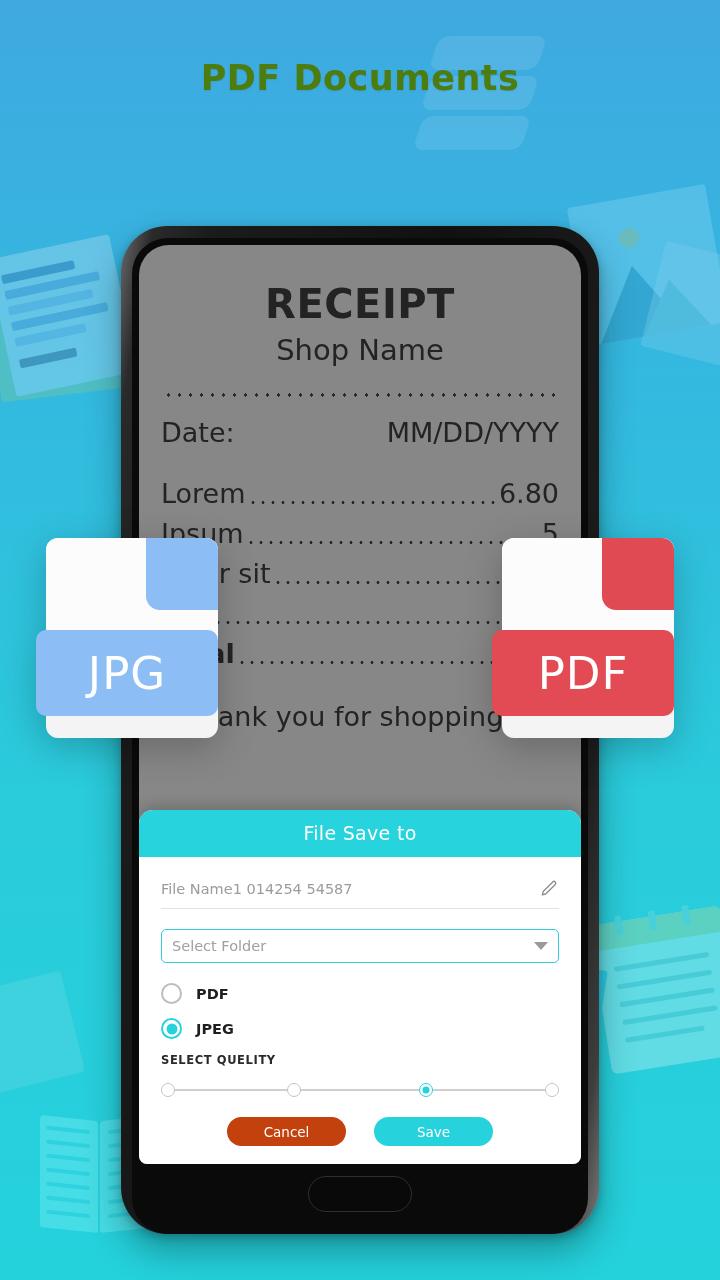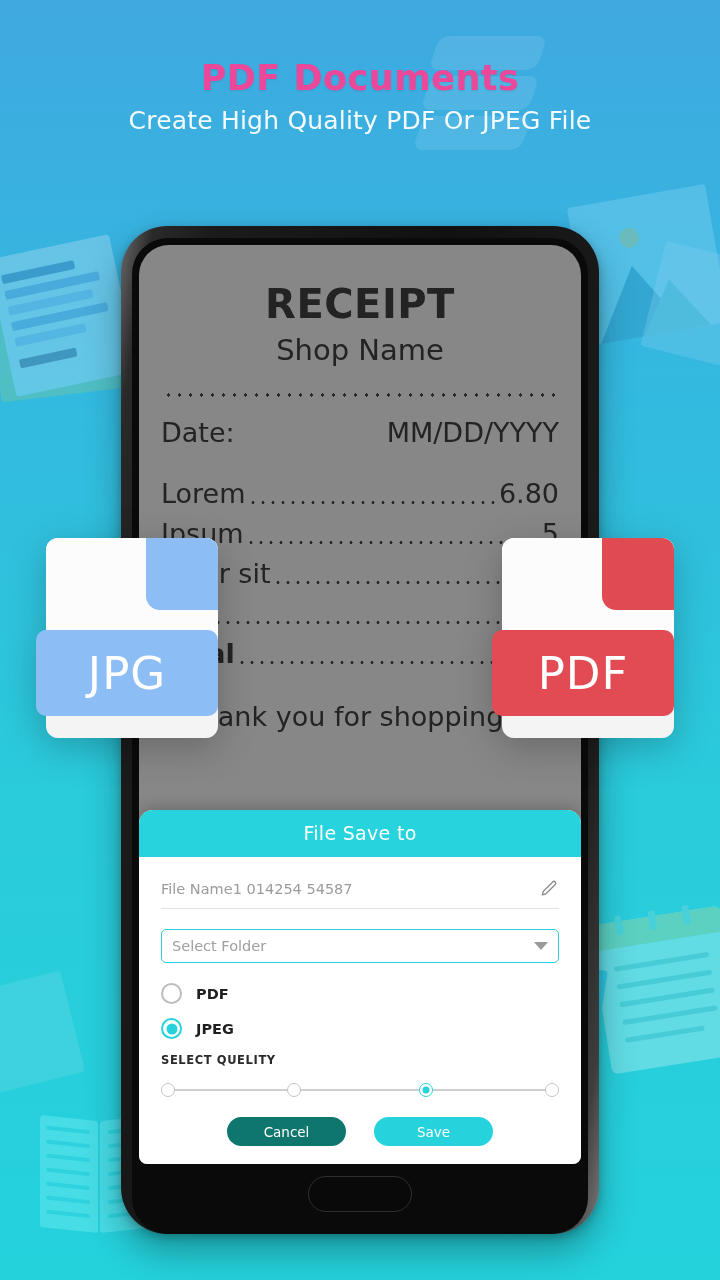--- a/index.html
+++ b/index.html
@@ -77,21 +77,21 @@
     background:#36c6f0; border-radius:3px; transform:rotate(18deg);
   }
   .pad-br .pen-cap { position:absolute; left:-22px; top:28px; width:22px; height:22px; background:#6fd2f2; border-radius:3px; transform:rotate(18deg); }
 
   
   .doc-bl2 { left:-18px; top:980px; width:92px; height:104px; background:#74d7e6; border-radius:4px; transform:rotate(-14deg); opacity:.30; }
 
   
   .header { position:absolute; left:0; top:58px; width:100%; text-align:center; z-index:5; }
   .header h1 {
-    font-size:35px; font-weight:bold; color:#ec4899; letter-spacing:.5px;
+    font-size:35px; font-weight:bold; color:#4d7c0f; letter-spacing:.5px;
     text-shadow:0 1px 2px rgba(0,0,0,.08);
   }
   .header h2 {
     margin-top:8px; font-size:25px; font-weight:normal; color:#f4fbff; letter-spacing:.2px;
   }
 
   
   .phone {
     position:absolute; left:121px; top:226px; width:478px; height:1008px; z-index:4;
     border-radius:46px;
@@ -202,21 +202,21 @@
     transform:translateX(-50%);
   }
   .tick.first { transform:none; }
   .tick.last  { transform:translateX(-100%); }
 
   .actions { display:flex; justify-content:center; gap:28px; padding:20px 0 18px 0; }
   .btn {
     border:none; outline:none; cursor:pointer; font-family:inherit;
     width:119px; height:29px; border-radius:15px; font-size:13.5px; color:#fff;
   }
-  .btn.cancel { background:#0f766e; }
+  .btn.cancel { background:#c2410c; }
   .btn.save   { background:#26d3dd; }
 
   
   .badge { position:absolute; width:172px; height:200px; z-index:6; filter:drop-shadow(0 10px 18px rgba(0,0,0,.22)); }
   .badge.jpg { left:46px;  top:538px; }
   .badge.pdf { left:502px; top:538px; }
   .badge .paper {
     position:absolute; inset:0; background:#f4f4f4; border-radius:12px;
   }
   .badge .paper-top {
@@ -302,21 +302,20 @@
     <div class="pl" style="left:18px; top:80px;  width:96px;"></div>
     <div class="pl" style="left:18px; top:98px;  width:96px;"></div>
     <div class="pl" style="left:18px; top:116px; width:80px;"></div>
     <div class="pen"></div>
     <div class="pen-cap"></div>
   </div>
 </div>
 
 <div class="header">
   <h1>PDF Documents</h1>
-  <h2>Create High Quality PDF Or JPEG File</h2>
 </div>
 
 <div class="phone">
   <div class="phone-inner">
     <div class="screen">
 
       <div class="receipt">
         <div class="r-title">RECEIPT</div>
         <div class="r-shop">Shop Name</div>
         <div class="r-dots"></div>

